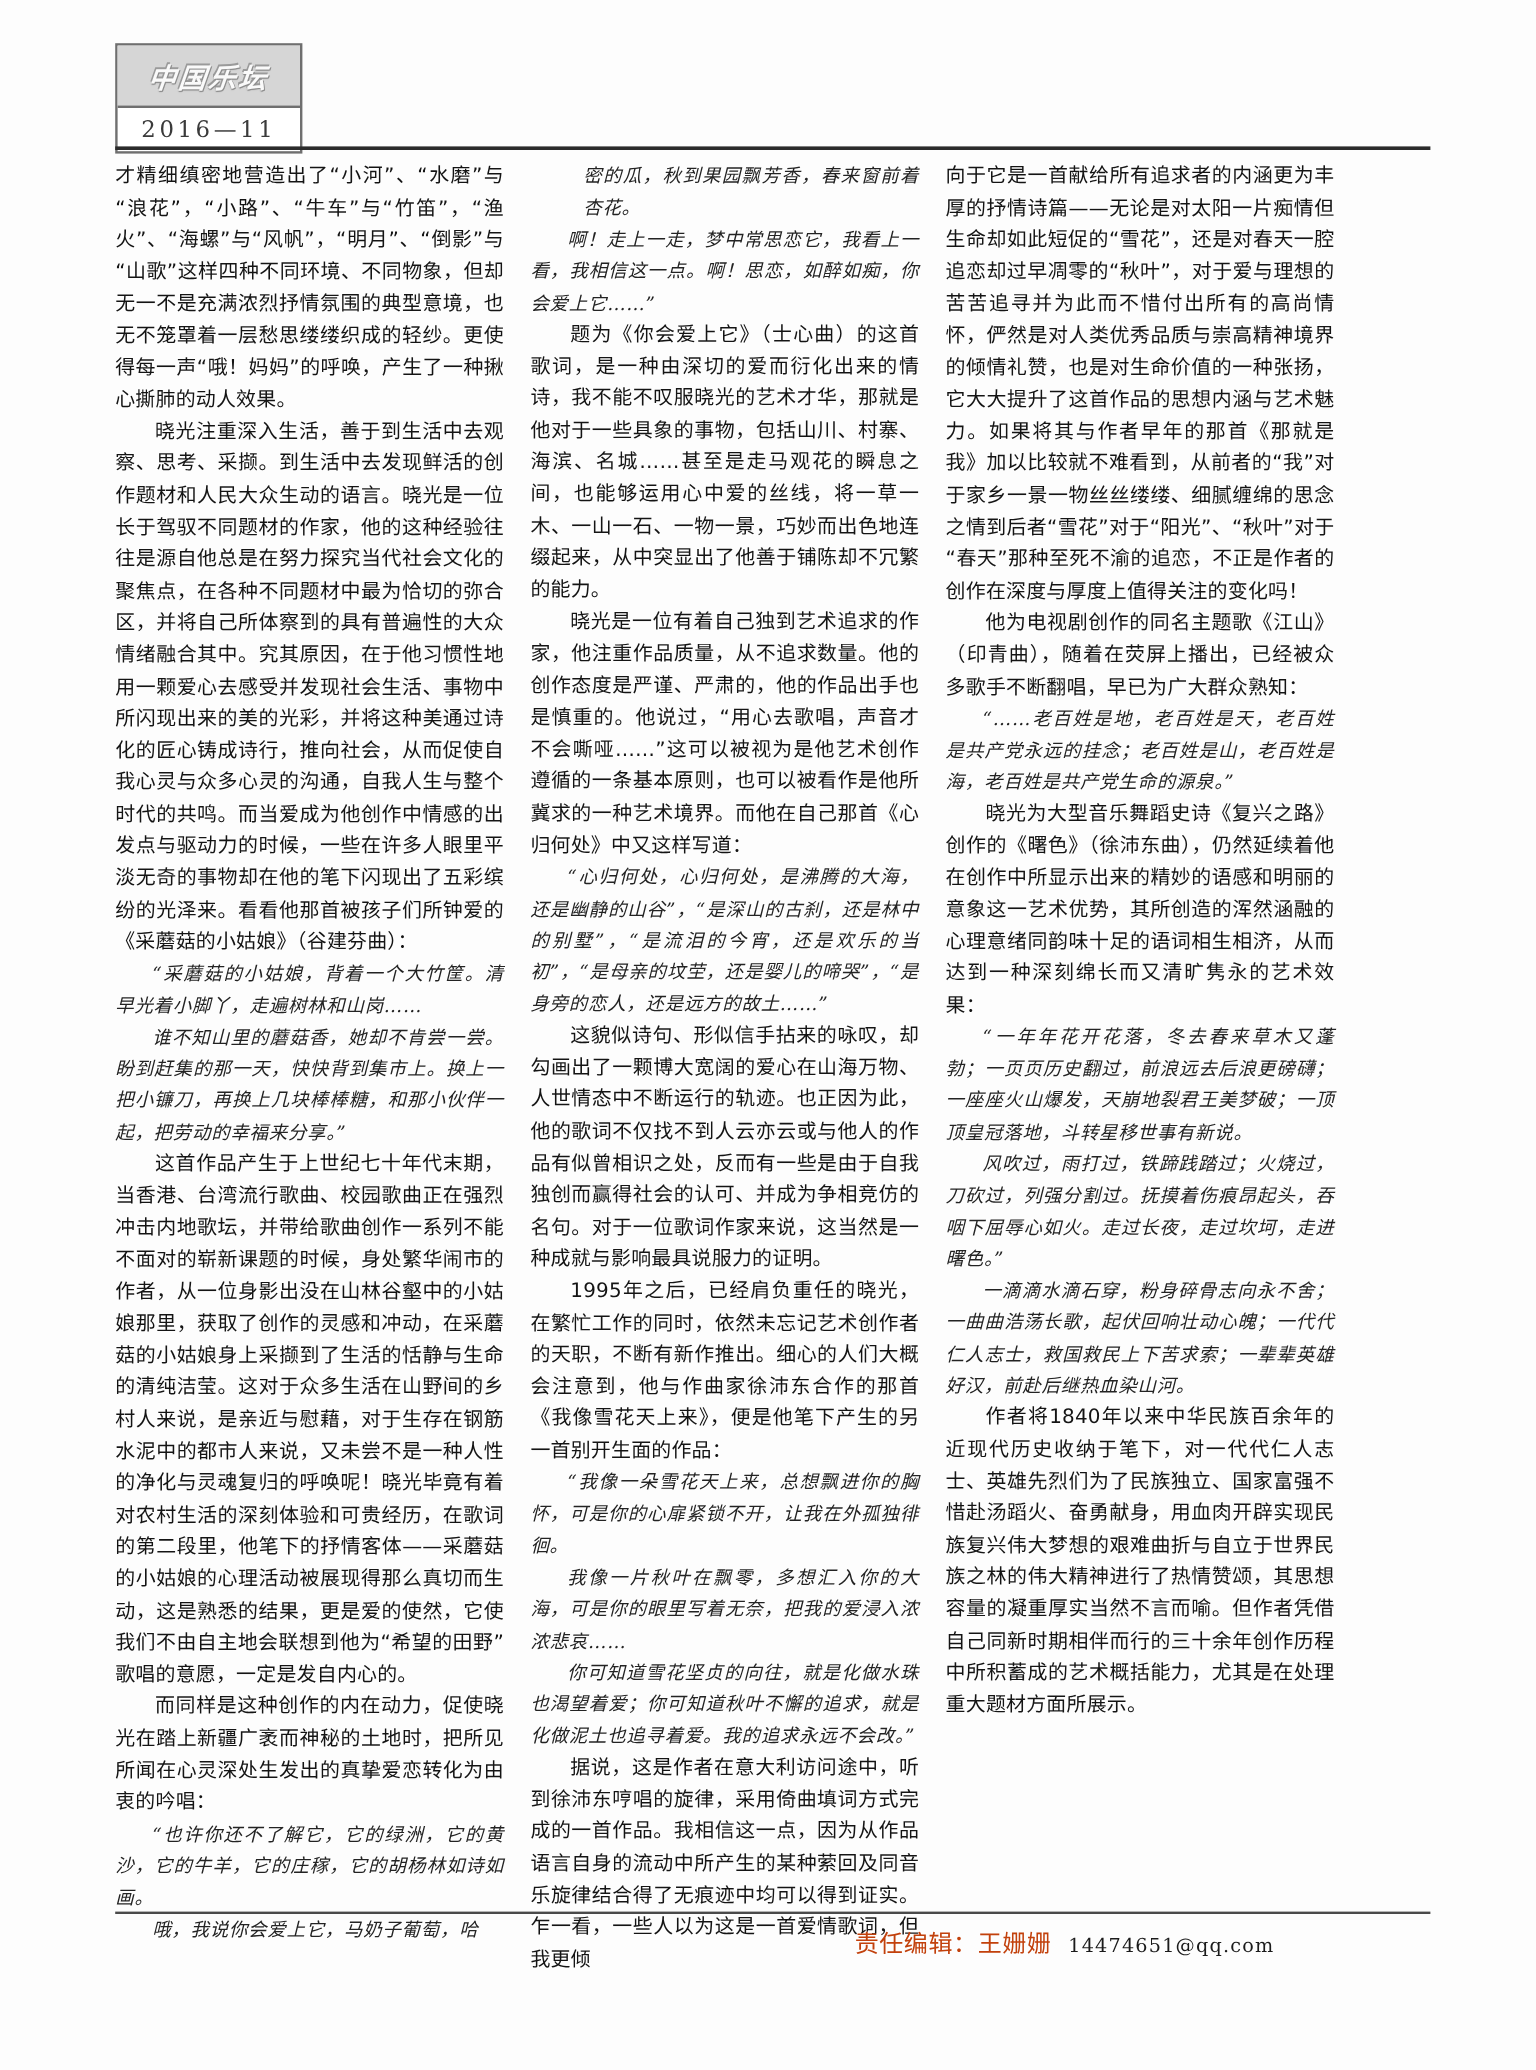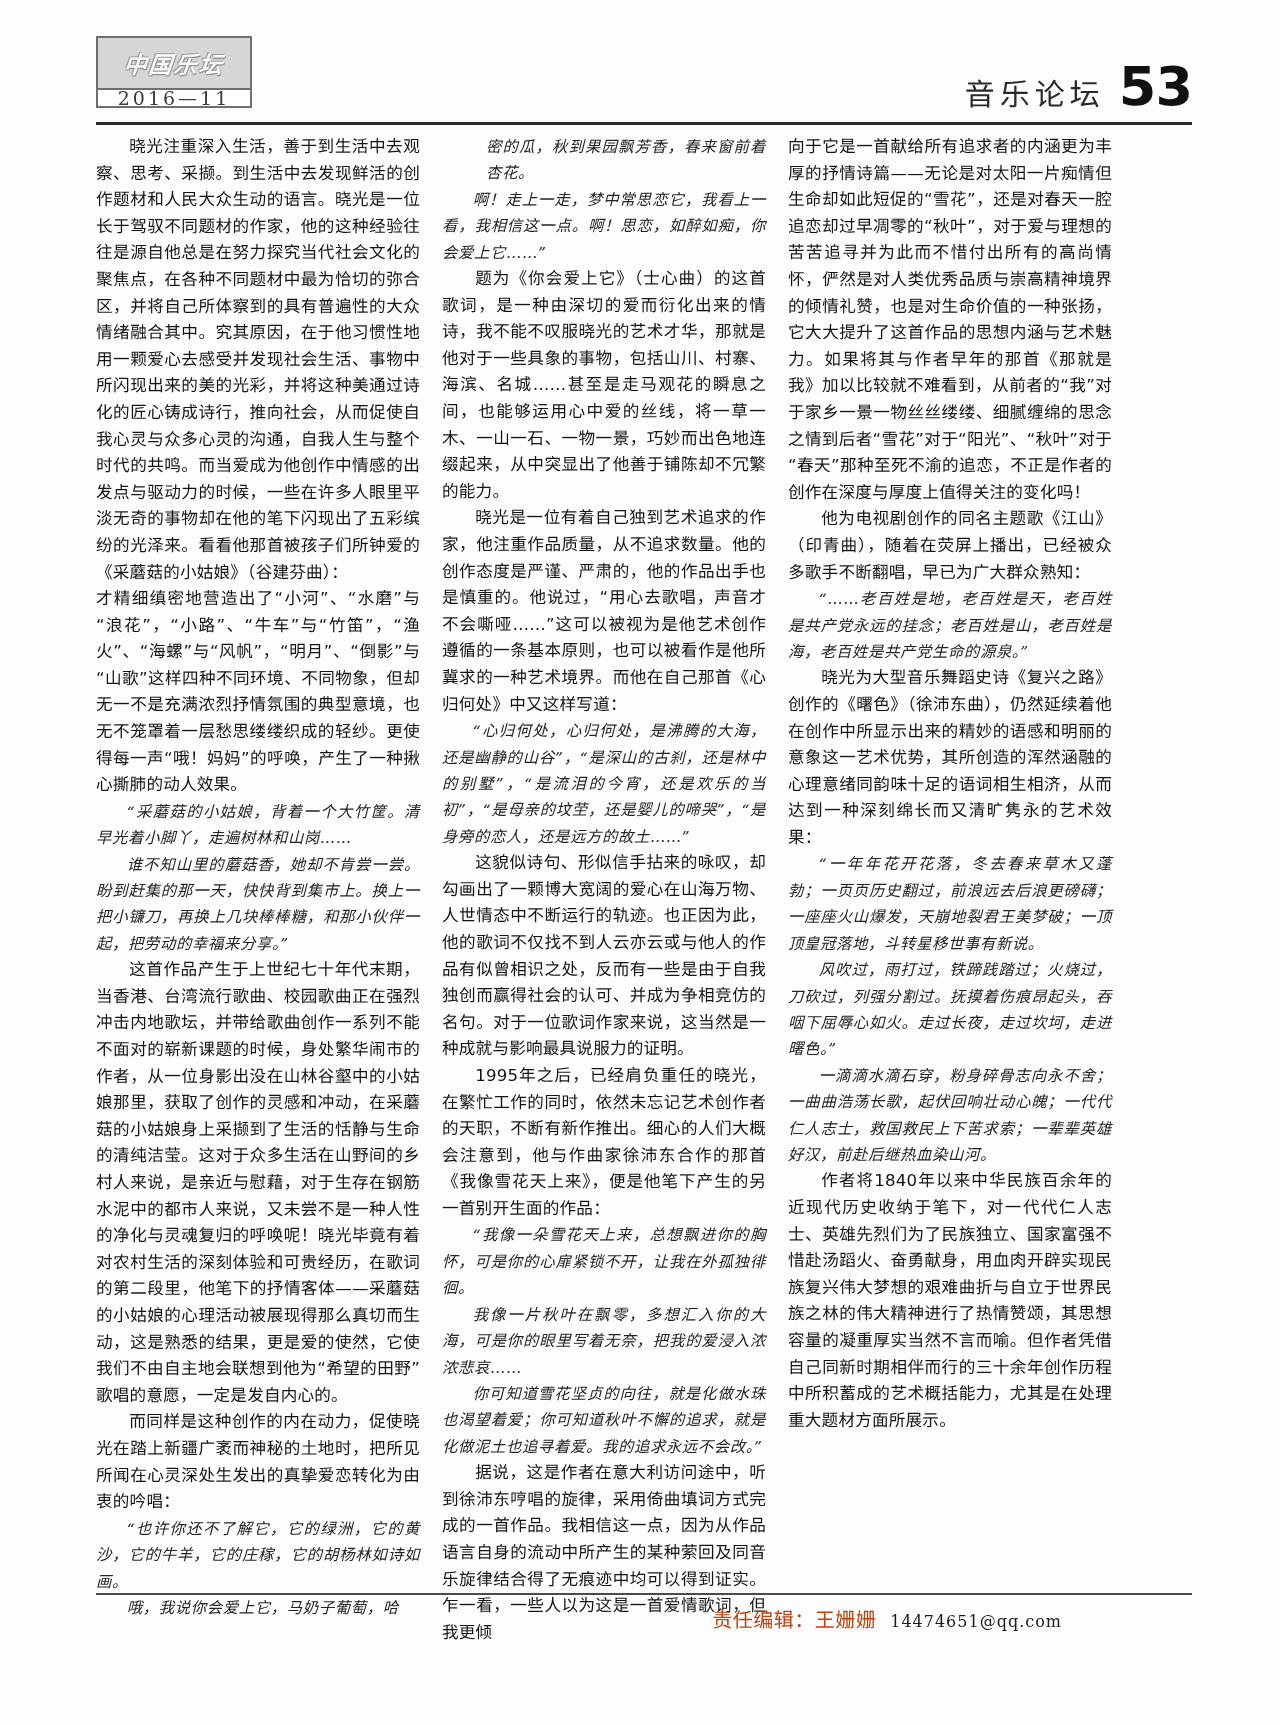--- a/index.html
+++ b/index.html
@@ -52,21 +52,21 @@
     font-size: 23px;
     letter-spacing: 2px;
     color: #fafafa;
     text-shadow: 1px 1px 0 #8d8d8d, -1px -1px 0 #9a9a9a, 0 1px 1px #777;
     font-style: italic;
     font-weight: 700;
     transform: skewX(-6deg);
     white-space: nowrap;
   }
   .logo-year {
-    height: 16px;
+    height: 36px;
     display: flex;
     align-items: center;
     justify-content: center;
     font-family: "DejaVu Serif", "Liberation Serif", serif;
     font-size: 19px;
     letter-spacing: 3px;
     color: #3a3a3a;
     white-space: nowrap;
   }
   .head-right {
@@ -187,32 +187,28 @@
 
   <div class="masthead">
 
     <div class="logo-box">
       <div class="logo-top">
         <span class="logo-cal">中国乐坛</span>
       </div>
       <div class="logo-year">2016—11</div>
     </div>
 
-    <div class="head-right">
-      <span class="head-section">音乐论坛</span>
-      <span class="head-pageno">53</span>
-    </div>
   </div>
 
   <div class="rule-top"></div>
 
   <div class="columns">
     <div class="col">
+        <p class="body cont">才精细缜密地营造出了“小河”、“水磨”与“浪花”，“小路”、“牛车”与“竹笛”，“渔火”、“海螺”与“风帆”，“明月”、“倒影”与“山歌”这样四种不同环境、不同物象，但却无一不是充满浓烈抒情氛围的典型意境，也无不笼罩着一层愁思缕缕织成的轻纱。更使得每一声“哦！妈妈”的呼唤，产生了一种揪心撕肺的动人效果。</p>
         <p class="body">晓光注重深入生活，善于到生活中去观察、思考、采撷。到生活中去发现鲜活的创作题材和人民大众生动的语言。晓光是一位长于驾驭不同题材的作家，他的这种经验往往是源自他总是在努力探究当代社会文化的聚焦点，在各种不同题材中最为恰切的弥合区，并将自己所体察到的具有普遍性的大众情绪融合其中。究其原因，在于他习惯性地用一颗爱心去感受并发现社会生活、事物中所闪现出来的美的光彩，并将这种美通过诗化的匠心铸成诗行，推向社会，从而促使自我心灵与众多心灵的沟通，自我人生与整个时代的共鸣。而当爱成为他创作中情感的出发点与驱动力的时候，一些在许多人眼里平淡无奇的事物却在他的笔下闪现出了五彩缤纷的光泽来。看看他那首被孩子们所钟爱的《采蘑菇的小姑娘》（谷建芬曲）：</p>
-        <p class="body cont">才精细缜密地营造出了“小河”、“水磨”与“浪花”，“小路”、“牛车”与“竹笛”，“渔火”、“海螺”与“风帆”，“明月”、“倒影”与“山歌”这样四种不同环境、不同物象，但却无一不是充满浓烈抒情氛围的典型意境，也无不笼罩着一层愁思缕缕织成的轻纱。更使得每一声“哦！妈妈”的呼唤，产生了一种揪心撕肺的动人效果。</p>
         <p class="quote">“采蘑菇的小姑娘，背着一个大竹筐。清早光着小脚丫，走遍树林和山岗……</p>
         <p class="quote">谁不知山里的蘑菇香，她却不肯尝一尝。盼到赶集的那一天，快快背到集市上。换上一把小镰刀，再换上几块棒棒糖，和那小伙伴一起，把劳动的幸福来分享。”</p>
         <p class="body">这首作品产生于上世纪七十年代末期，当香港、台湾流行歌曲、校园歌曲正在强烈冲击内地歌坛，并带给歌曲创作一系列不能不面对的崭新课题的时候，身处繁华闹市的作者，从一位身影出没在山林谷壑中的小姑娘那里，获取了创作的灵感和冲动，在采蘑菇的小姑娘身上采撷到了生活的恬静与生命的清纯洁莹。这对于众多生活在山野间的乡村人来说，是亲近与慰藉，对于生存在钢筋水泥中的都市人来说，又未尝不是一种人性的净化与灵魂复归的呼唤呢！晓光毕竟有着对农村生活的深刻体验和可贵经历，在歌词的第二段里，他笔下的抒情客体——采蘑菇的小姑娘的心理活动被展现得那么真切而生动，这是熟悉的结果，更是爱的使然，它使我们不由自主地会联想到他为“希望的田野”歌唱的意愿，一定是发自内心的。</p>
         <p class="body">而同样是这种创作的内在动力，促使晓光在踏上新疆广袤而神秘的土地时，把所见所闻在心灵深处生发出的真挚爱恋转化为由衷的吟唱：</p>
         <p class="quote">“也许你还不了解它，它的绿洲，它的黄沙，它的牛羊，它的庄稼，它的胡杨林如诗如画。</p>
         <p class="quote">哦，我说你会爱上它，马奶子葡萄，哈</p>
       </div>
     <div class="col">
         <p class="quote cont">密的瓜，秋到果园飘芳香，春来窗前着杏花。</p>
         <p class="quote">啊！走上一走，梦中常思恋它，我看上一看，我相信这一点。啊！思恋，如醉如痴，你会爱上它……”</p>

